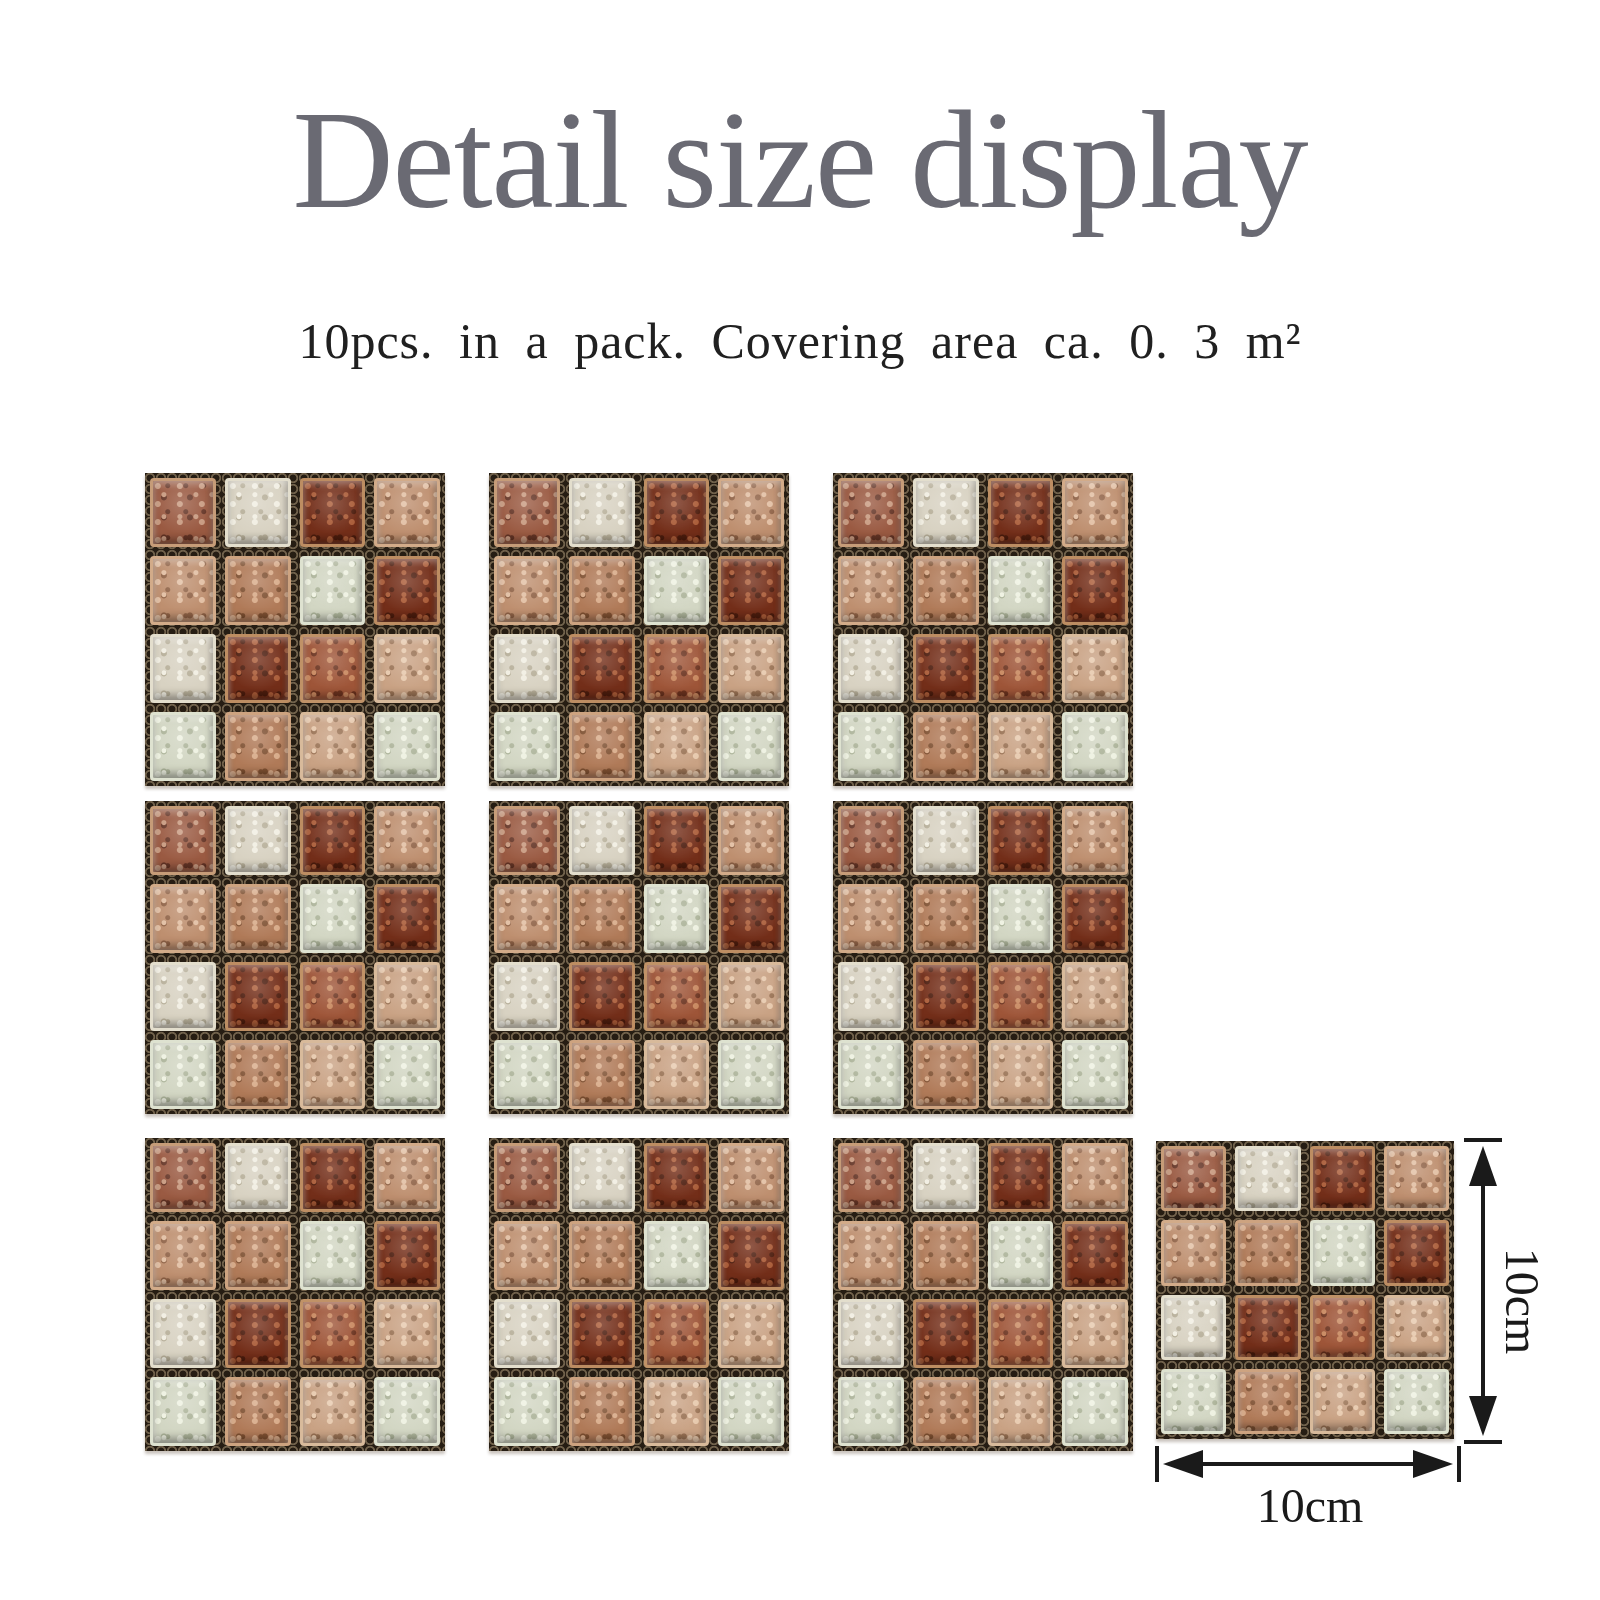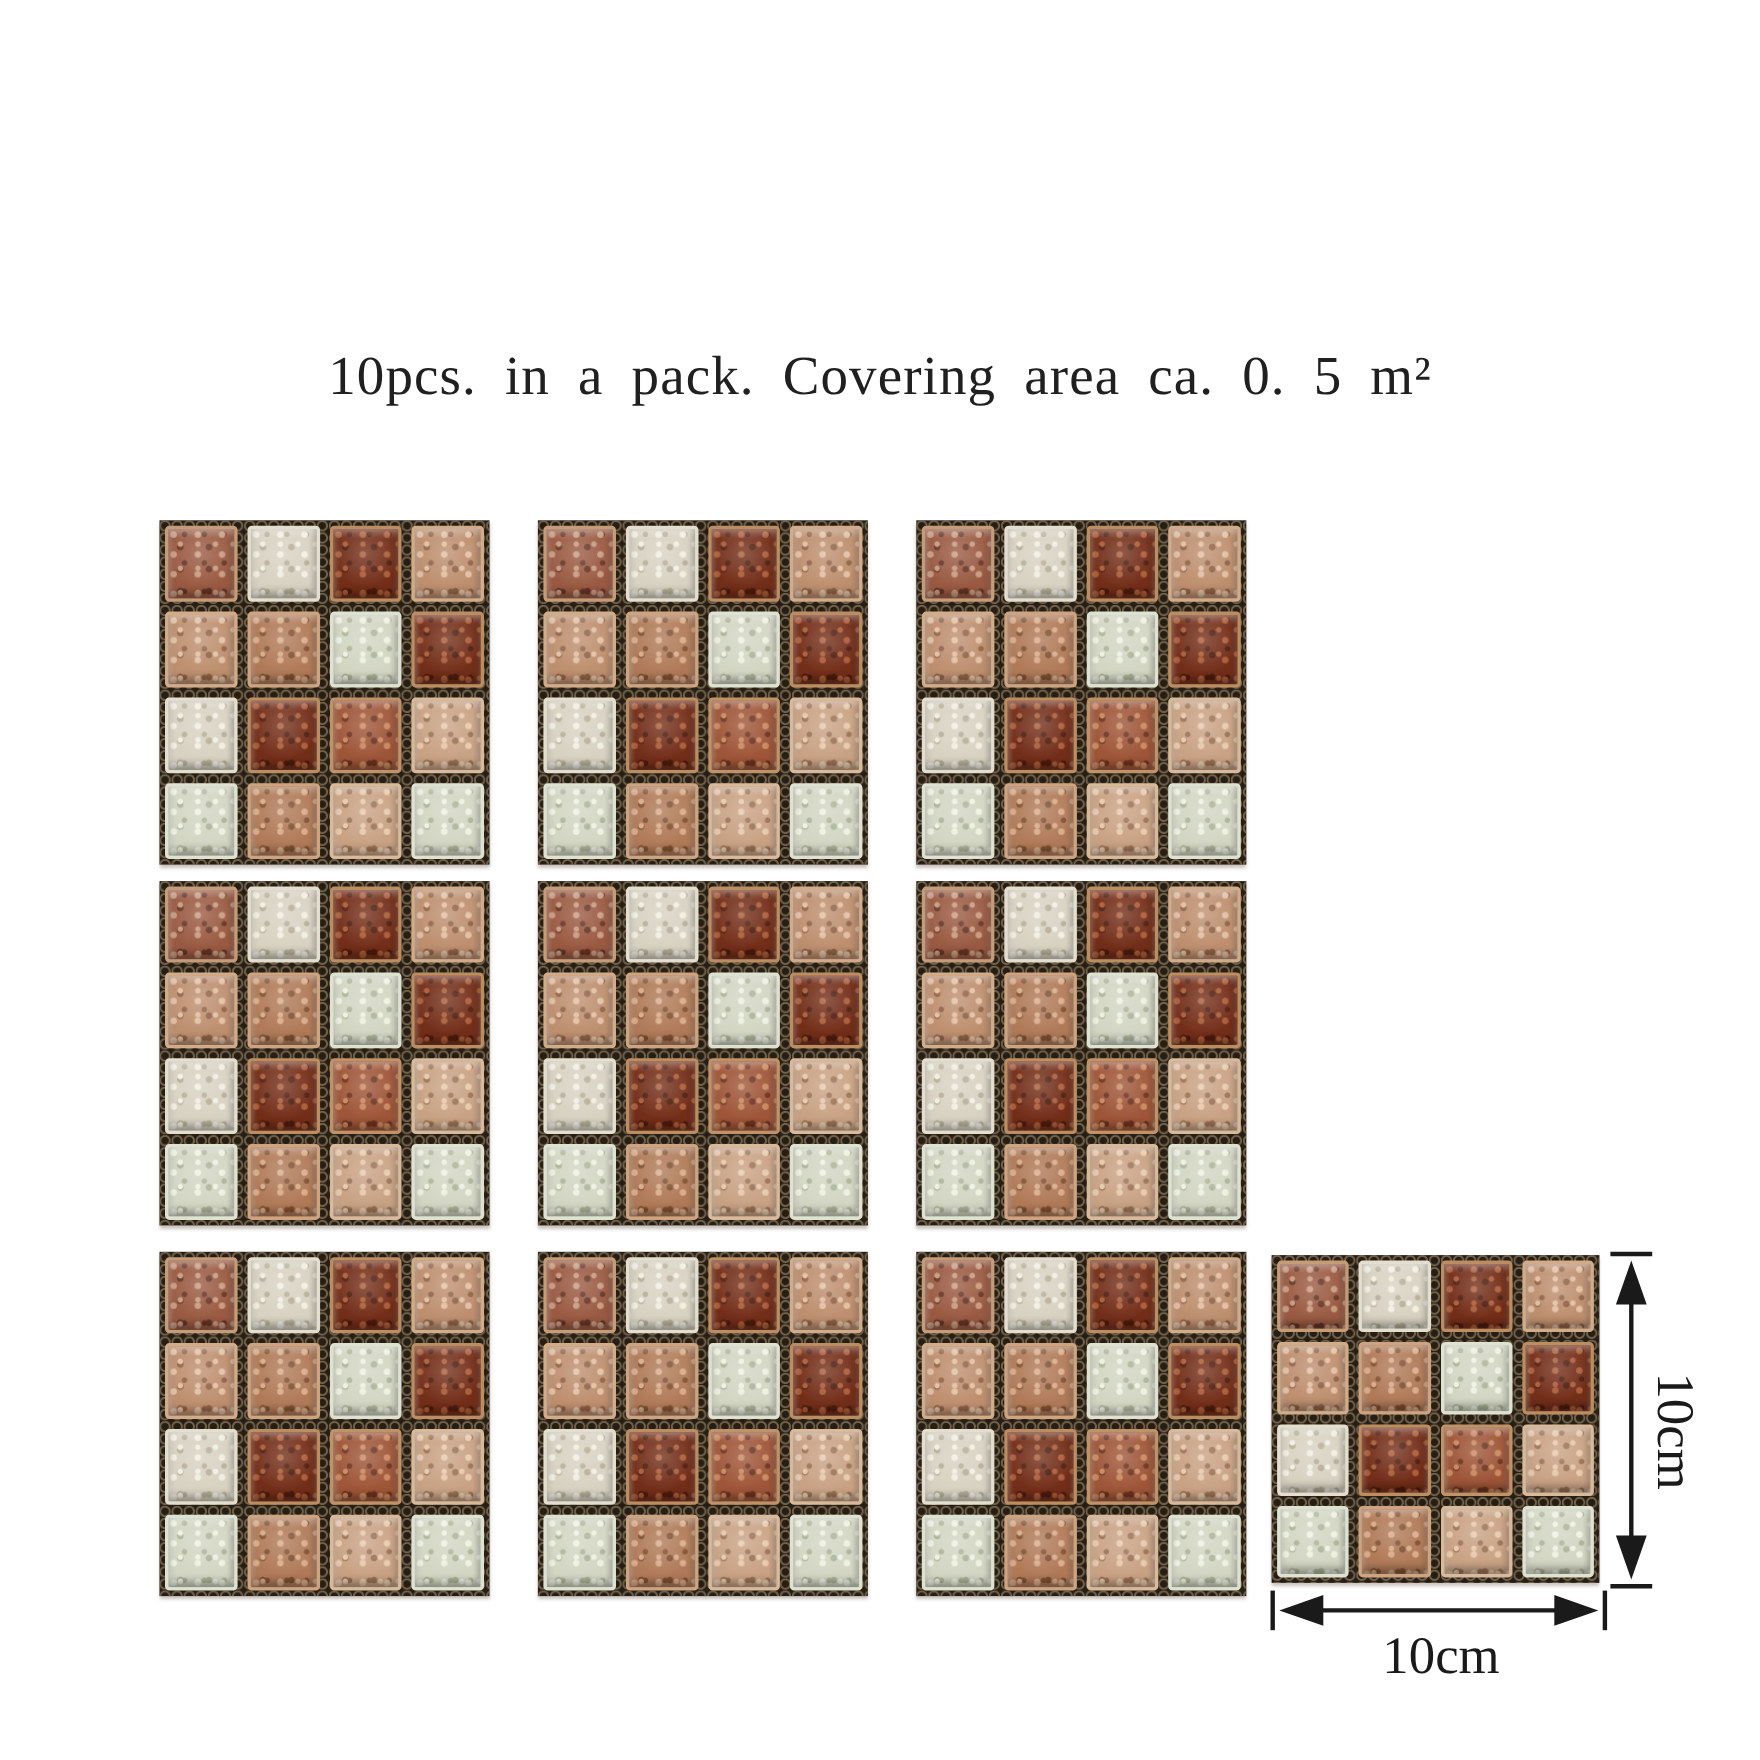--- a/index.html
+++ b/index.html
@@ -77,22 +77,23 @@
   }
   .dim-label.width{
     left:1230px;top:1482px;width:160px;height:48px;
   }
 </style>
 </head>
 <body>
 
 <div class="canvas">
 
-
-  <p class="subtitle" style="color: rgb(32, 32, 32);">10pcs. in a pack. Covering area ca. 0. 5 m²</p>
+  <h1 class="title" style="color: rgb(106, 106, 115);">Detail size display</h1>
+
+  <p class="subtitle" style="color: rgb(32, 32, 32);">10pcs. in a pack. Covering area ca. 0. 3 m²</p>
 
   <div id="stickers">
       <div class="sticker" style="left: 145px; top: 473px; background-color: rgb(38, 29, 19); background-image: radial-gradient(circle at 5px 5px, transparent 3px, rgba(157, 138, 109, 0.627) 3.8px, rgba(157, 138, 109, 0.627) 4.8px, transparent 5.6px);">
         <div class="cell" style="--base: #9a5a42; --light: #c89a80; --dark: #643425; --rim: #c69c78;"></div>
         <div class="cell" style="--base: #d8d2c2; --light: #f1eee2; --dark: #b6ae98; --rim: #e3decd;"></div>
         <div class="cell" style="--base: #732e19; --light: #aa5c38; --dark: #4c1c0d; --rim: #bd8d62;"></div>
         <div class="cell" style="--base: #be8f6f; --light: #e2bfa3; --dark: #8f6246; --rim: #d2ab89;"></div>
         <div class="cell" style="--base: #be8f6f; --light: #e2bfa3; --dark: #8f6246; --rim: #d2ab89;"></div>
         <div class="cell" style="--base: #b07a58; --light: #d8ab89; --dark: #7e5031; --rim: #cda380;"></div>
         <div class="cell" style="--base: #d2d6c3; --light: #eef1e1; --dark: #acb399; --rim: #dee2d0;"></div>

